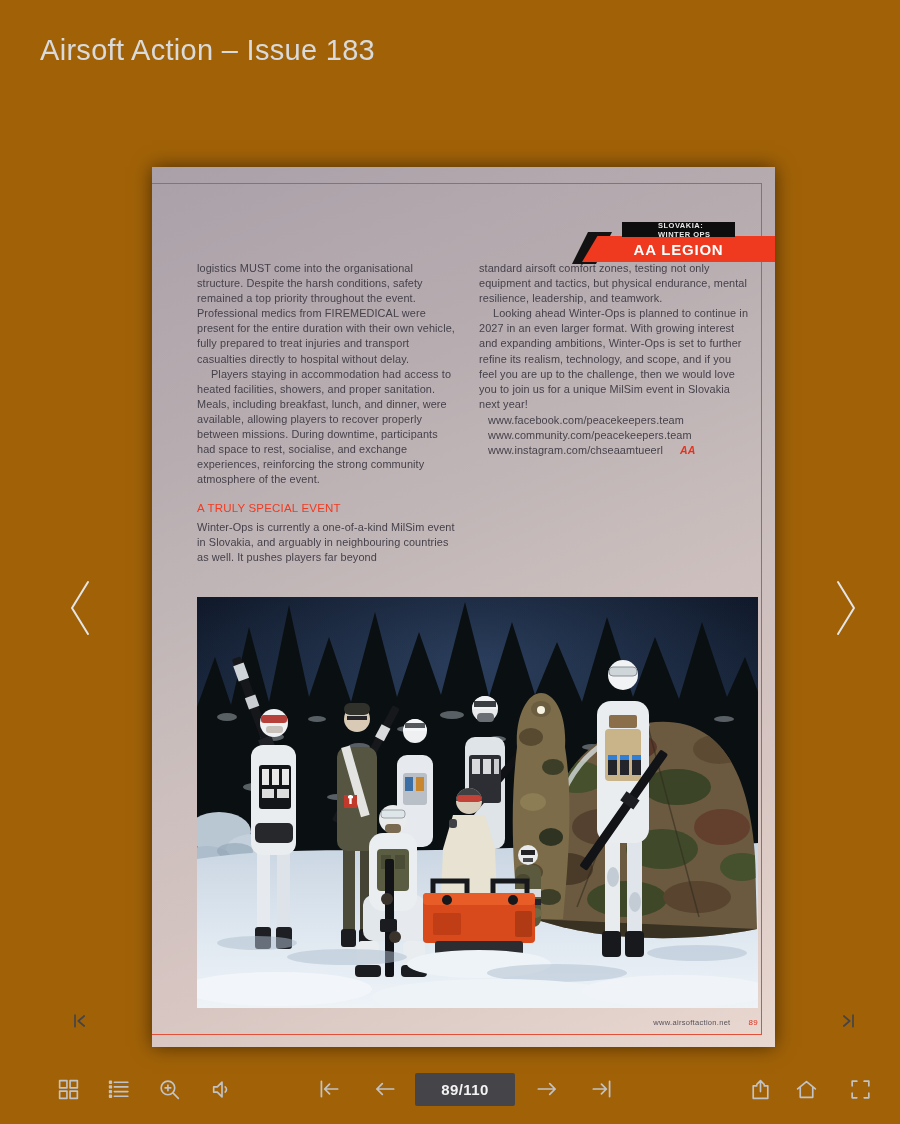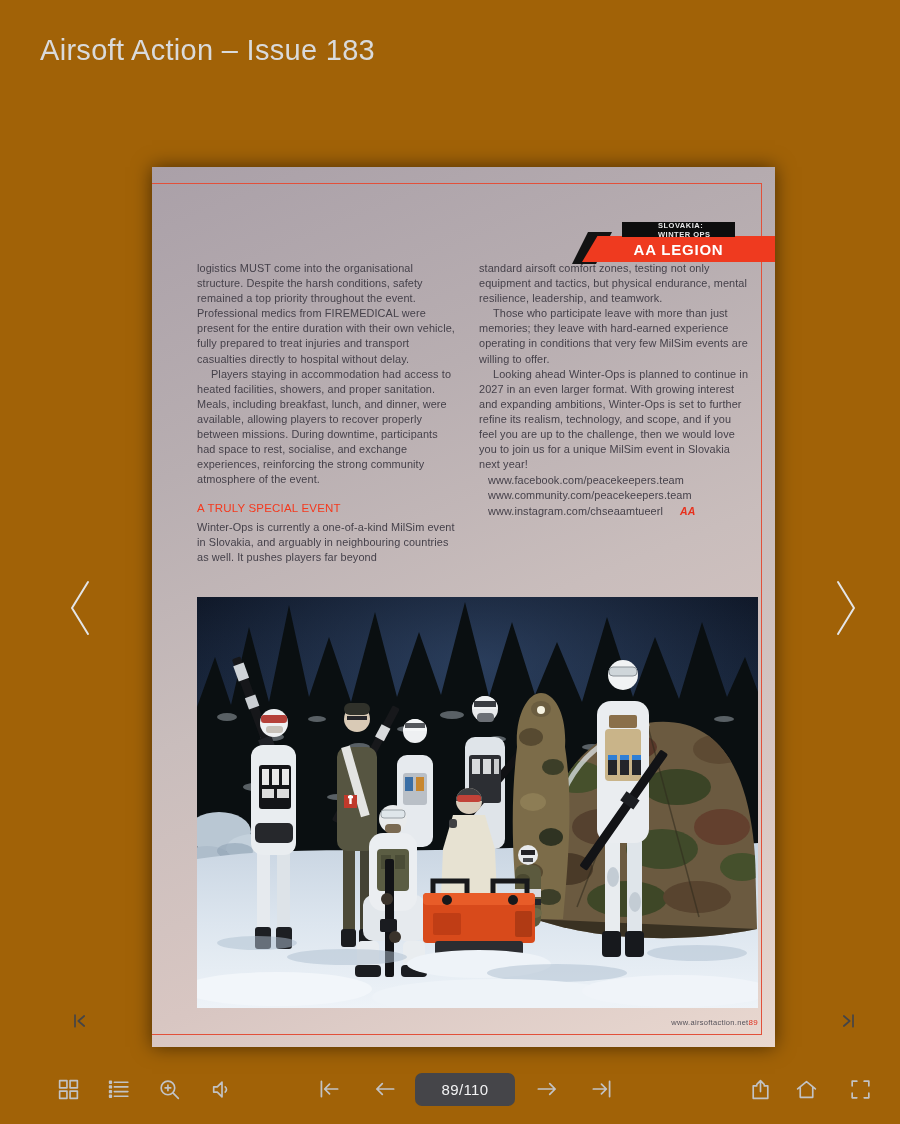--- a/index.html
+++ b/index.html
@@ -30,33 +30,33 @@
   .col p{margin:0;}
   .col p.indent{text-indent:14px;}
   .col-heading{color:#f4391e;font-weight:normal;font-size:11.5px;letter-spacing:.2px;
         margin:14px 0 3px 0;}
   .links{margin-top:1px;padding-left:9px;}
   .links div{white-space:nowrap;}
   .aa-logo{color:#e8301c;font-weight:bold;font-style:italic;font-size:10.5px;padding-left:17px;}
   .photo{position:absolute;left:45px;top:430px;width:561px;height:411px;}
   .page-footer{position:absolute;top:851px;left:300px;width:306px;text-align:right;
         font-size:7.5px;color:#55525a;letter-spacing:.3px;}
-  .page-footer .pnum{color:#e0301e;font-weight:normal;font-size:8px;}
+  .page-footer .pnum{color:#e0301e;font-weight:normal;margin-left:18px;font-size:8px;}
   
   .chev{position:absolute;top:576px;width:36px;height:64px;display:flex;align-items:center;
         justify-content:center;cursor:pointer;}
   .chev-left{left:62px;} .chev-right{left:828px;}
   .dim-jump{position:absolute;top:1010px;width:22px;height:22px;display:flex;align-items:center;
         justify-content:center;cursor:pointer;}
   .dim-left{left:69px;} .dim-right{left:837px;}
   .tbtn{position:absolute;top:1072px;width:34px;height:34px;display:flex;align-items:center;
         justify-content:center;cursor:pointer;border-radius:3px;}
   .page-box{position:absolute;left:415px;top:1073px;width:100px;height:33px;background:#454549;
-        color:#f3f3f4;font-size:15px;font-weight:normal;display:flex;align-items:center;
-        justify-content:center;letter-spacing:.4px;cursor:pointer;border-radius:7px;}
+        color:#f3f3f4;font-size:15px;font-weight:bold;display:flex;align-items:center;
+        justify-content:center;letter-spacing:.4px;cursor:pointer;border-radius:2px;}
   .ico{stroke:#c2c3c6;stroke-width:1.6;fill:none;stroke-linecap:round;stroke-linejoin:round;}
   .ico-dim{stroke:#434448;stroke-width:2;fill:none;stroke-linecap:round;stroke-linejoin:round;}
   .ico-big{stroke:#e4e5e7;stroke-width:2;fill:none;stroke-linecap:round;stroke-linejoin:round;}
 </style>
 </head>
 <body>
 
 <div class="viewer">
 
   <div class="viewer-title">Airsoft Action – Issue 183</div>
@@ -76,21 +76,20 @@
 
     <div class="col col-left">
       <p>logistics MUST come into the organisational structure. Despite the harsh conditions, safety remained a top priority throughout the event. Professional medics from FIREMEDICAL were present for the entire duration with their own vehicle, fully prepared to treat injuries and transport casualties directly to hospital without delay.</p>
       <p class="indent">Players staying in accommodation had access to heated facilities, showers, and proper sanitation. Meals, including breakfast, lunch, and dinner, were available, allowing players to recover properly between missions. During downtime, participants had space to rest, socialise, and exchange experiences, reinforcing the strong community atmosphere of the event.</p>
       <div class="col-heading">A TRULY SPECIAL EVENT</div>
       <p>Winter-Ops is currently a one-of-a-kind MilSim event in Slovakia, and arguably in neighbouring countries as well. It pushes players far beyond</p>
     </div>
 
     <div class="col col-right">
       <p>standard airsoft comfort zones, testing not only equipment and tactics, but physical endurance, mental resilience, leadership, and teamwork.</p>
-      <p class="indent">Those who participate leave with more than just memories; they leave with hard-earned experience operating in conditions that very few MilSim events are willing to offer.</p>
       <p class="indent">Looking ahead Winter-Ops is planned to continue in 2027 in an even larger format. With growing interest and expanding ambitions, Winter-Ops is set to further refine its realism, technology, and scope, and if you feel you are up to the challenge, then we would love you to join us for a unique MilSim event in Slovakia next year!</p>
       <div class="links">
         <div>www.facebook.com/peacekeepers.team</div>
         <div>www.community.com/peacekeepers.team</div>
         <div><span>www.instagram.com/chseaamtueerl</span><span class="aa-logo">AA</span></div>
       </div>
     </div>
 
     <svg class="photo" viewBox="0 0 561 411" preserveAspectRatio="none">
       <defs>

